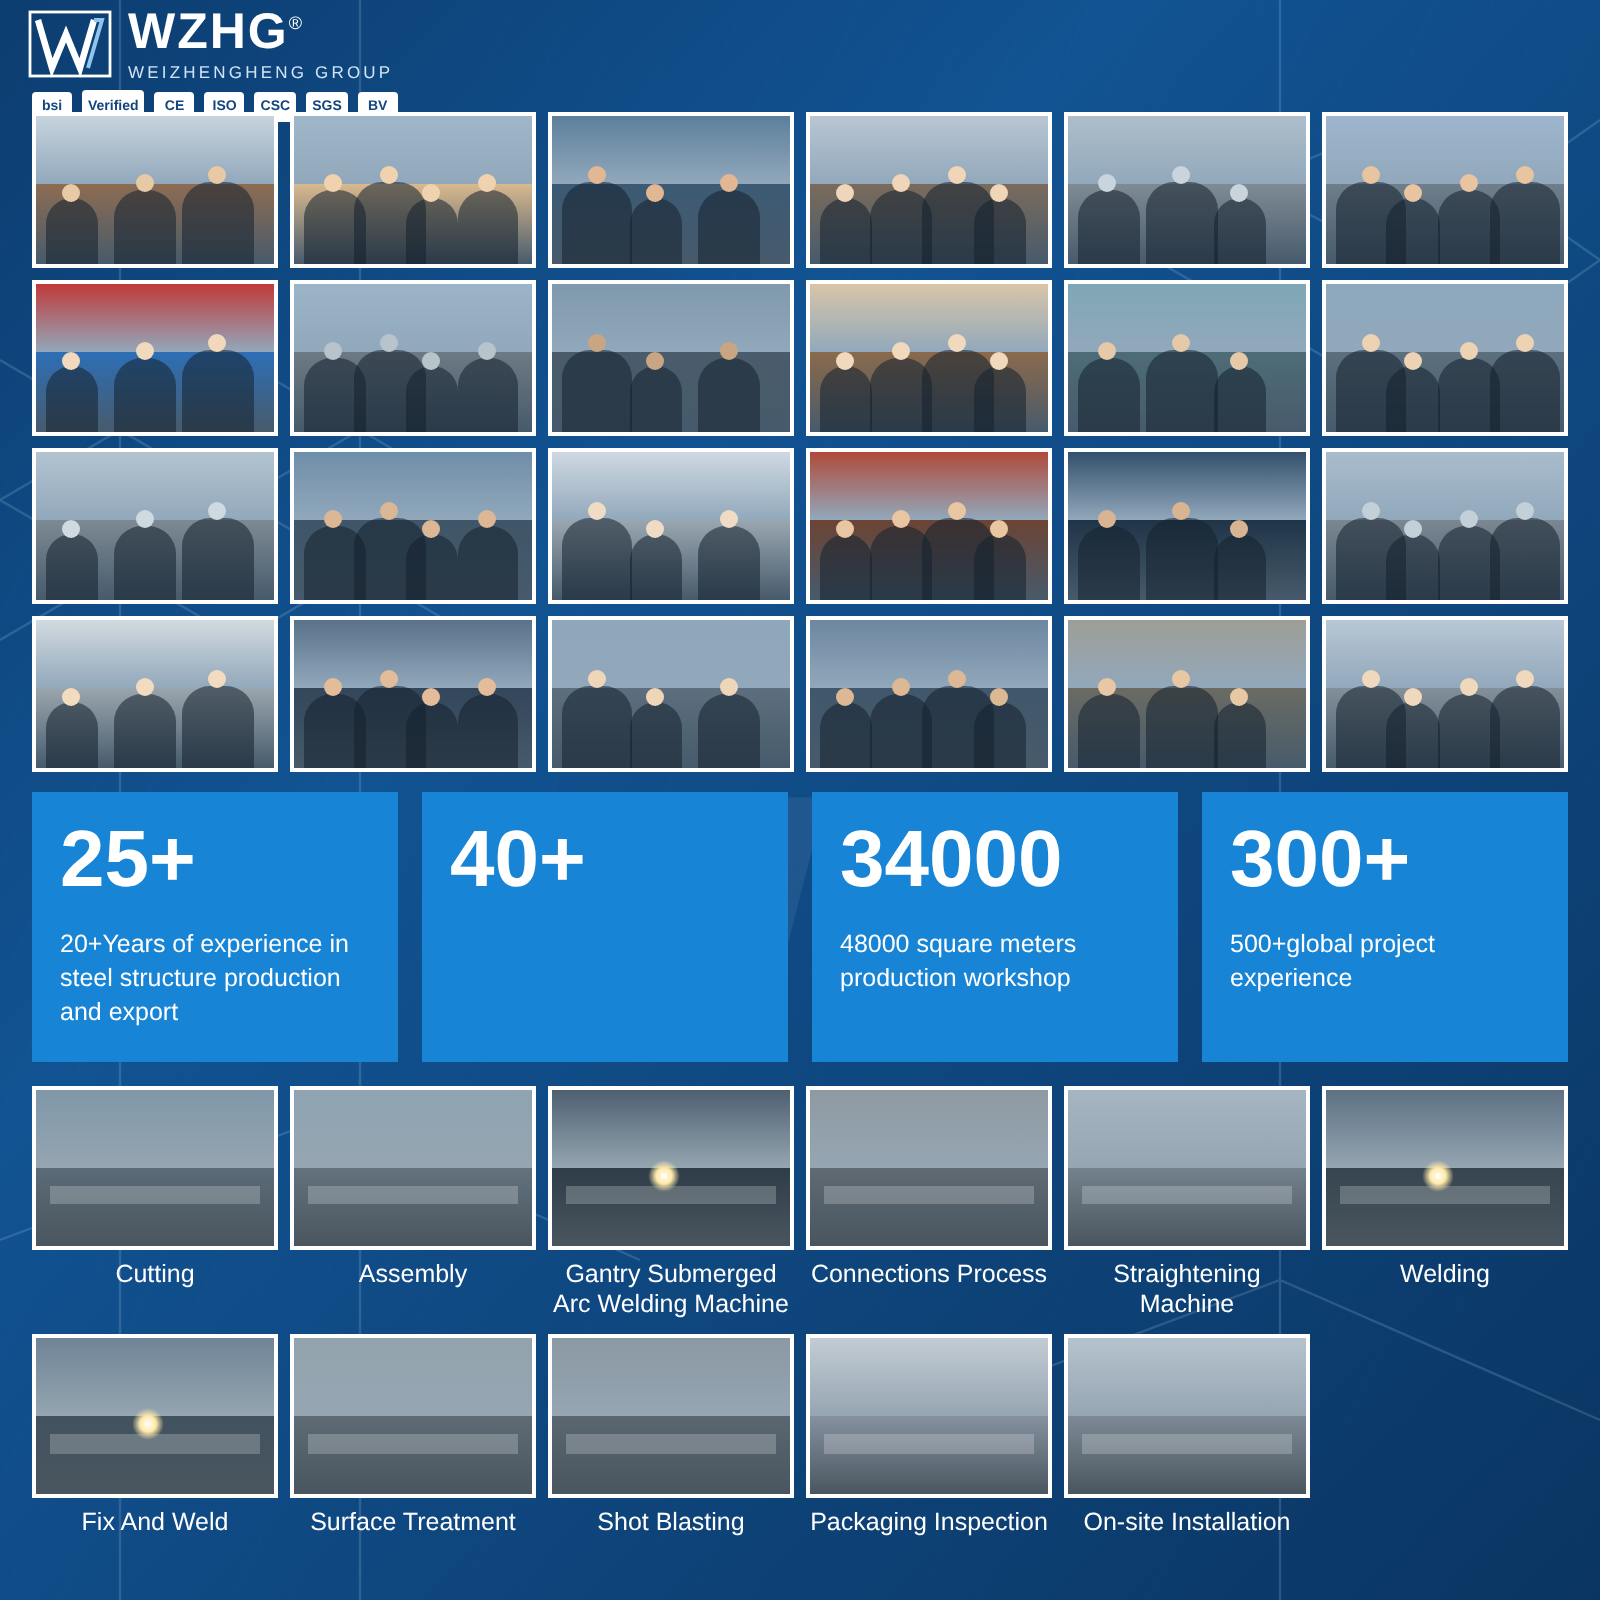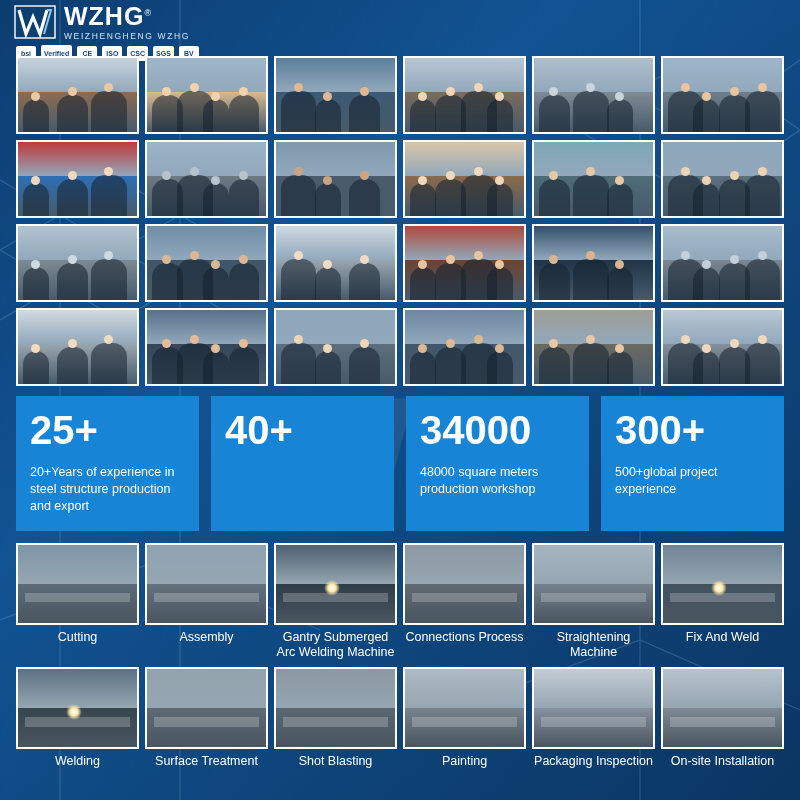--- a/index.html
+++ b/index.html
@@ -221,21 +221,21 @@
     <div class="logo-row">
       <div class="logo-mark">
         <svg width="42" height="34" viewBox="0 0 42 34">
           <rect x="1" y="1" width="40" height="32" fill="none" stroke="#ffffff" stroke-width="1.4"></rect>
           <path d="M5 5 L12 29 L19 12 L26 29 L33 5" fill="none" stroke="#ffffff" stroke-width="3.2" stroke-linejoin="miter"></path>
           <path d="M33 5 L37 5 L30 29" fill="none" stroke="#8fc4ec" stroke-width="2"></path>
         </svg>
       </div>
       <div class="logo-text-wrap">
         <div class="logo-title"><span>WZHG</span><sup>®</sup></div>
-        <div class="logo-sub">WEIZHENGHENG WZHG</div>
+        <div class="logo-sub">WEIZHENGHENG GROUP</div>
       </div>
     </div>
     <div class="cert-row">
       <div class="cert">bsi</div>
       <div class="cert tall">Verified</div>
       <div class="cert">CE</div>
       <div class="cert">ISO</div>
       <div class="cert">CSC</div>
       <div class="cert">SGS</div>
       <div class="cert">BV</div>
@@ -564,62 +564,54 @@
       <div class="proc-cell">
         <div class="proc-img">
           <div class="ph-sky" style="background: linear-gradient(rgb(165, 181, 193) 0%, rgba(255, 255, 255, 0.2) 100%);"></div>
           <div class="ph-ground" style="background: linear-gradient(rgb(116, 130, 141) 0%, rgba(0, 0, 0, 0.4) 100%);"></div>
           <div style="position: absolute; left: 6%; bottom: 26%; width: 88%; height: 12%; background: rgba(255, 255, 255, 0.22);"></div>
         </div>
         <div class="proc-label">Straightening Machine</div>
       </div>
       <div class="proc-cell">
         <div class="proc-img">
+          <div class="ph-sky" style="background: linear-gradient(rgb(93, 113, 131) 0%, rgba(255, 255, 255, 0.2) 100%);"></div>
+          <div class="ph-ground" style="background: linear-gradient(rgb(54, 69, 79) 0%, rgba(0, 0, 0, 0.4) 100%);"></div>
+          <div style="position: absolute; left: 6%; bottom: 26%; width: 88%; height: 12%; background: rgba(255, 255, 255, 0.22);"></div>
+          <div class="spark" style="left: 40%; top: 45%;"></div>
+        </div>
+        <div class="proc-label">Welding</div>
+      </div>
+      <div class="proc-cell">
+        <div class="proc-img">
           <div class="ph-sky" style="background: linear-gradient(rgb(111, 132, 150) 0%, rgba(255, 255, 255, 0.2) 100%);"></div>
           <div class="ph-ground" style="background: linear-gradient(rgb(65, 82, 95) 0%, rgba(0, 0, 0, 0.4) 100%);"></div>
           <div style="position: absolute; left: 6%; bottom: 26%; width: 88%; height: 12%; background: rgba(255, 255, 255, 0.22);"></div>
           <div class="spark" style="left: 40%; top: 45%;"></div>
         </div>
         <div class="proc-label">Fix And Weld</div>
       </div>
       <div class="proc-cell">
         <div class="proc-img">
-          <div class="ph-sky" style="background: linear-gradient(rgb(93, 113, 131) 0%, rgba(255, 255, 255, 0.2) 100%);"></div>
-          <div class="ph-ground" style="background: linear-gradient(rgb(54, 69, 79) 0%, rgba(0, 0, 0, 0.4) 100%);"></div>
-          <div style="position: absolute; left: 6%; bottom: 26%; width: 88%; height: 12%; background: rgba(255, 255, 255, 0.22);"></div>
-          <div class="spark" style="left: 40%; top: 45%;"></div>
-        </div>
-        <div class="proc-label">Welding</div>
-      </div>
-      <div class="proc-cell">
-        <div class="proc-img">
           <div class="ph-sky" style="background: linear-gradient(rgb(147, 163, 174) 0%, rgba(255, 255, 255, 0.2) 100%);"></div>
           <div class="ph-ground" style="background: linear-gradient(rgb(94, 107, 117) 0%, rgba(0, 0, 0, 0.4) 100%);"></div>
           <div style="position: absolute; left: 6%; bottom: 26%; width: 88%; height: 12%; background: rgba(255, 255, 255, 0.22);"></div>
         </div>
         <div class="proc-label">Surface Treatment</div>
       </div>
       <div class="proc-cell">
         <div class="proc-img">
           <div class="ph-sky" style="background: linear-gradient(rgb(138, 153, 164) 0%, rgba(255, 255, 255, 0.2) 100%);"></div>
           <div class="ph-ground" style="background: linear-gradient(rgb(90, 102, 112) 0%, rgba(0, 0, 0, 0.4) 100%);"></div>
           <div style="position: absolute; left: 6%; bottom: 26%; width: 88%; height: 12%; background: rgba(255, 255, 255, 0.22);"></div>
         </div>
         <div class="proc-label">Shot Blasting</div>
       </div>
       <div class="proc-cell">
         <div class="proc-img">
-          <div class="ph-sky" style="background: linear-gradient(rgb(174, 186, 196) 0%, rgba(255, 255, 255, 0.2) 100%);"></div>
-          <div class="ph-ground" style="background: linear-gradient(rgb(119, 131, 141) 0%, rgba(0, 0, 0, 0.4) 100%);"></div>
-          <div style="position: absolute; left: 6%; bottom: 26%; width: 88%; height: 12%; background: rgba(255, 255, 255, 0.22);"></div>
-        </div>
-        <div class="proc-label">Painting</div>
-      </div>
-      <div class="proc-cell">
-        <div class="proc-img">
           <div class="ph-sky" style="background: linear-gradient(rgb(195, 204, 212) 0%, rgba(255, 255, 255, 0.2) 100%);"></div>
           <div class="ph-ground" style="background: linear-gradient(rgb(134, 145, 160) 0%, rgba(0, 0, 0, 0.4) 100%);"></div>
           <div style="position: absolute; left: 6%; bottom: 26%; width: 88%; height: 12%; background: rgba(255, 255, 255, 0.22);"></div>
         </div>
         <div class="proc-label">Packaging Inspection</div>
       </div>
       <div class="proc-cell">
         <div class="proc-img">
           <div class="ph-sky" style="background: linear-gradient(rgb(181, 195, 206) 0%, rgba(255, 255, 255, 0.2) 100%);"></div>
           <div class="ph-ground" style="background: linear-gradient(rgb(125, 138, 149) 0%, rgba(0, 0, 0, 0.4) 100%);"></div>

